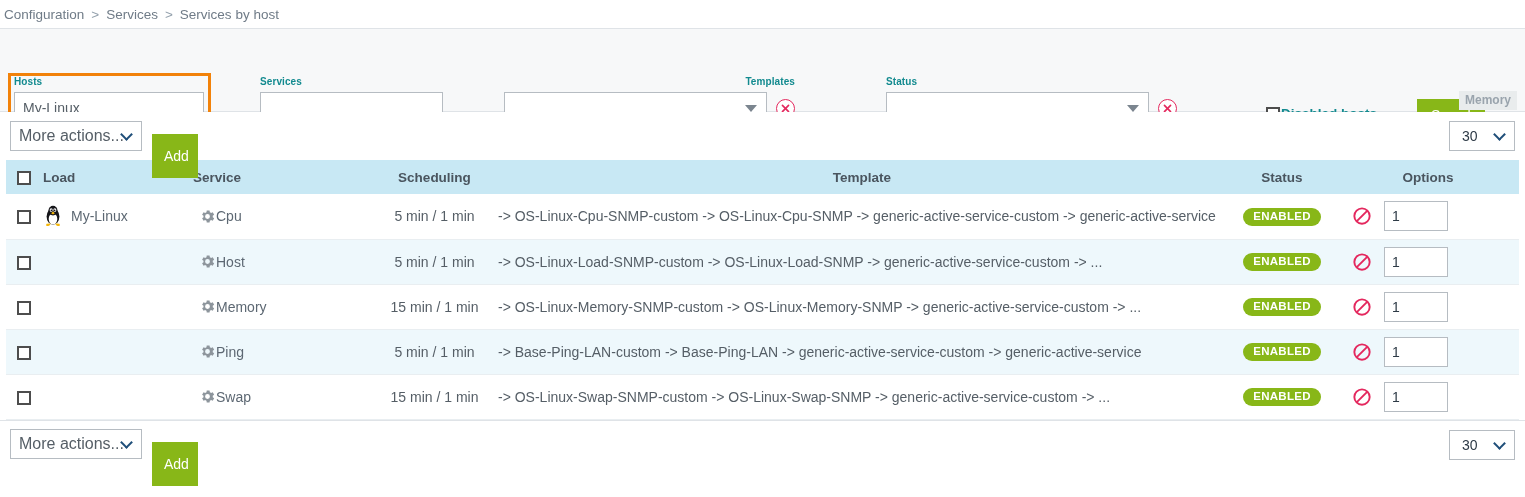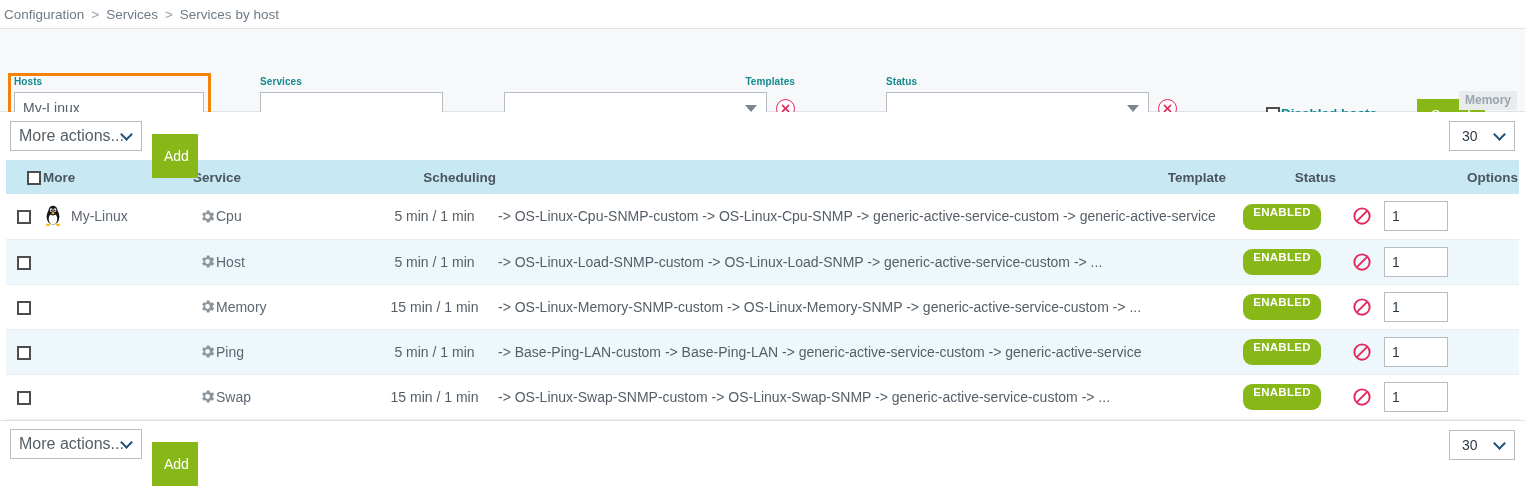--- a/index.html
+++ b/index.html
@@ -190,21 +190,21 @@
     margin: 0 6px;
     border-collapse: collapse;
     table-layout: fixed;
   }
   table.grid th {
     background: #c8e8f4;
     color: #4a555f;
     font-size: 13.5px;
     height: 34px;
     font-weight: bold;
-    text-align: right;
+    text-align: center;
     border: none;
   }
   table.grid th.left { text-align: left; }
   table.grid td {
     height: 45px;
     font-size: 14px;
     color: #555e66;
     border-bottom: 1px solid #e9eef1;
     vertical-align: middle;
   }
@@ -229,21 +229,21 @@
   .tpl { color: #6b7680; font-size: 13.5px; white-space: nowrap; overflow: hidden; }
 
   .badge {
     display: inline-block;
     background: #88b718;
     color: #ffffff;
     font-size: 11.5px;
     font-weight: bold;
     letter-spacing: .3px;
     border-radius: 9px;
-    padding: 3px 10px 12px 10px;
+    padding: 3px 10px 4px 10px;
     line-height: 1;
   }
   .stat-cell { text-align: center; }
 
   .opt-cell { display: flex; align-items: center; gap: 12px; padding-left: 14px; }
   .opt-input {
     width: 64px; height: 30px;
     border: 1px solid #b6bcc2;
     background: #fff;
     font-size: 14px;
@@ -342,21 +342,21 @@
       <col class="col-sched">
     <col class="col-tpl">
       <col class="col-stat">
       <col class="col-opt">
   </colgroup>
   <thead>
     <tr>
       <th>
         <span class="checkbox-sq"></span>
       </th>
-      <th class="left">More</th>
+      <th class="left">Load</th>
       <th class="left">Service</th>
       <th>Scheduling</th>
       <th>Template</th>
       <th>Status</th>
       <th>Options</th>
     </tr>
   </thead>
   <tbody>
       <tr class="odd">
     <td style="text-align:center;">

